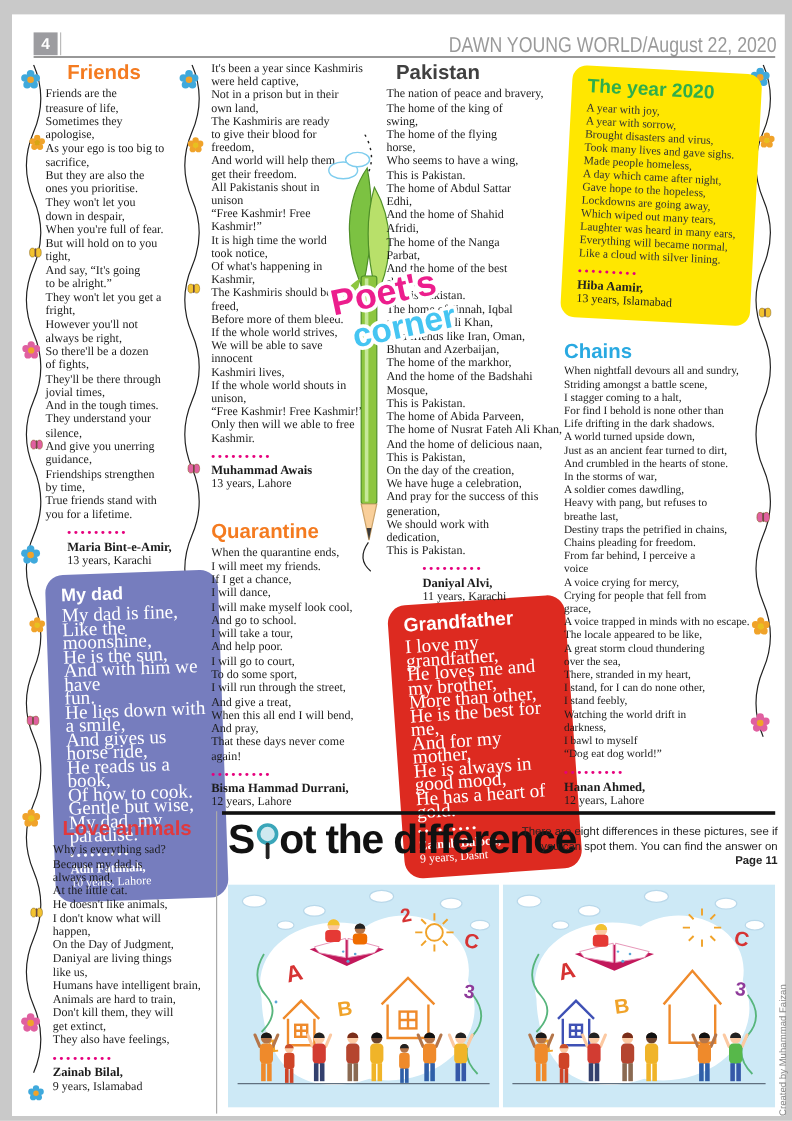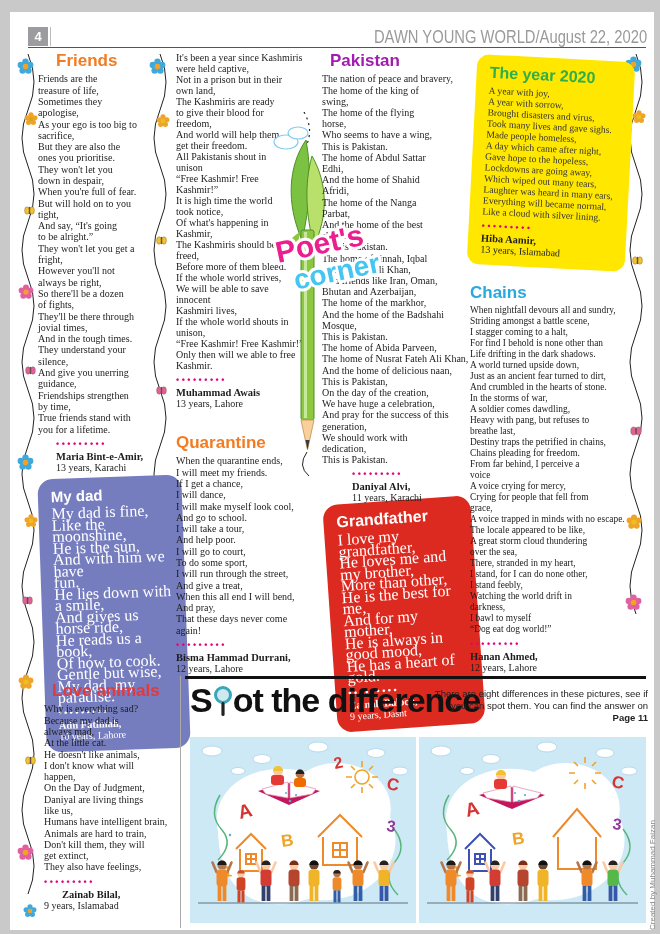--- a/index.html
+++ b/index.html
@@ -198,21 +198,21 @@
       <div class="pline">On the Day of Judgment,</div>
       <div class="pline">Daniyal are living things</div>
       <div class="pline">like us,</div>
       <div class="pline">Humans have intelligent brain,</div>
       <div class="pline">Animals are hard to train,</div>
       <div class="pline">Don't kill them, they will</div>
       <div class="pline">get extinct,</div>
       <div class="pline">They also have feelings,</div>
     </div>
   <div class="dots" style="margin-left:14px">•••••••••</div>
-  <div class="pauthor" style="margin-left:32px">Zainab Bilal,</div>
+  <div class="pauthor" style="margin-left:14px">Zainab Bilal,</div>
   <div class="pmeta" style="margin-left:14px">9 years, Islamabad</div>
 </section>
 
 <section class="poem" style="left:176px;top:52px;width:128px">
   <div class="plines" style="line-height:11px">
       <div class="pline">It's been a year since Kashmiris</div>
       <div class="pline">were held captive,</div>
       <div class="pline">Not in a prison but in their</div>
       <div class="pline">own land,</div>
       <div class="pline">The Kashmiris are ready</div>
@@ -286,21 +286,21 @@
 </svg>
 
 <svg class="logo-svg" width="124" height="82">
   <g transform="rotate(-12 62 41)" font-family="Liberation Sans, sans-serif" font-weight="bold" paint-order="stroke" stroke="#ffffff" stroke-width="6" stroke-linejoin="round">
     <text x="10" y="36" font-size="30" fill="#ec1e8d">Poet's</text>
     <text x="22" y="66" font-size="28" fill="#45c5f2">corner</text>
   </g>
 </svg>
 
 <section class="poem" style="left:322px;top:52px;width:148px;z-index:3">
-  <h2 class="ptitle" style="color:#a21caf;margin-left:8px">Pakistan</h2>
+  <h2 class="ptitle" style="color:#404040;margin-left:8px">Pakistan</h2>
   <div class="plines" style="line-height:11.2px">
       <div class="pline">The nation of peace and bravery,</div>
       <div class="pline">The home of the king of</div>
       <div class="pline">swing,</div>
       <div class="pline">The home of the flying</div>
       <div class="pline">horse,</div>
       <div class="pline">Who seems to have a wing,</div>
       <div class="pline">This is Pakistan.</div>
       <div class="pline">The home of Abdul Sattar</div>
       <div class="pline">Edhi,</div>

